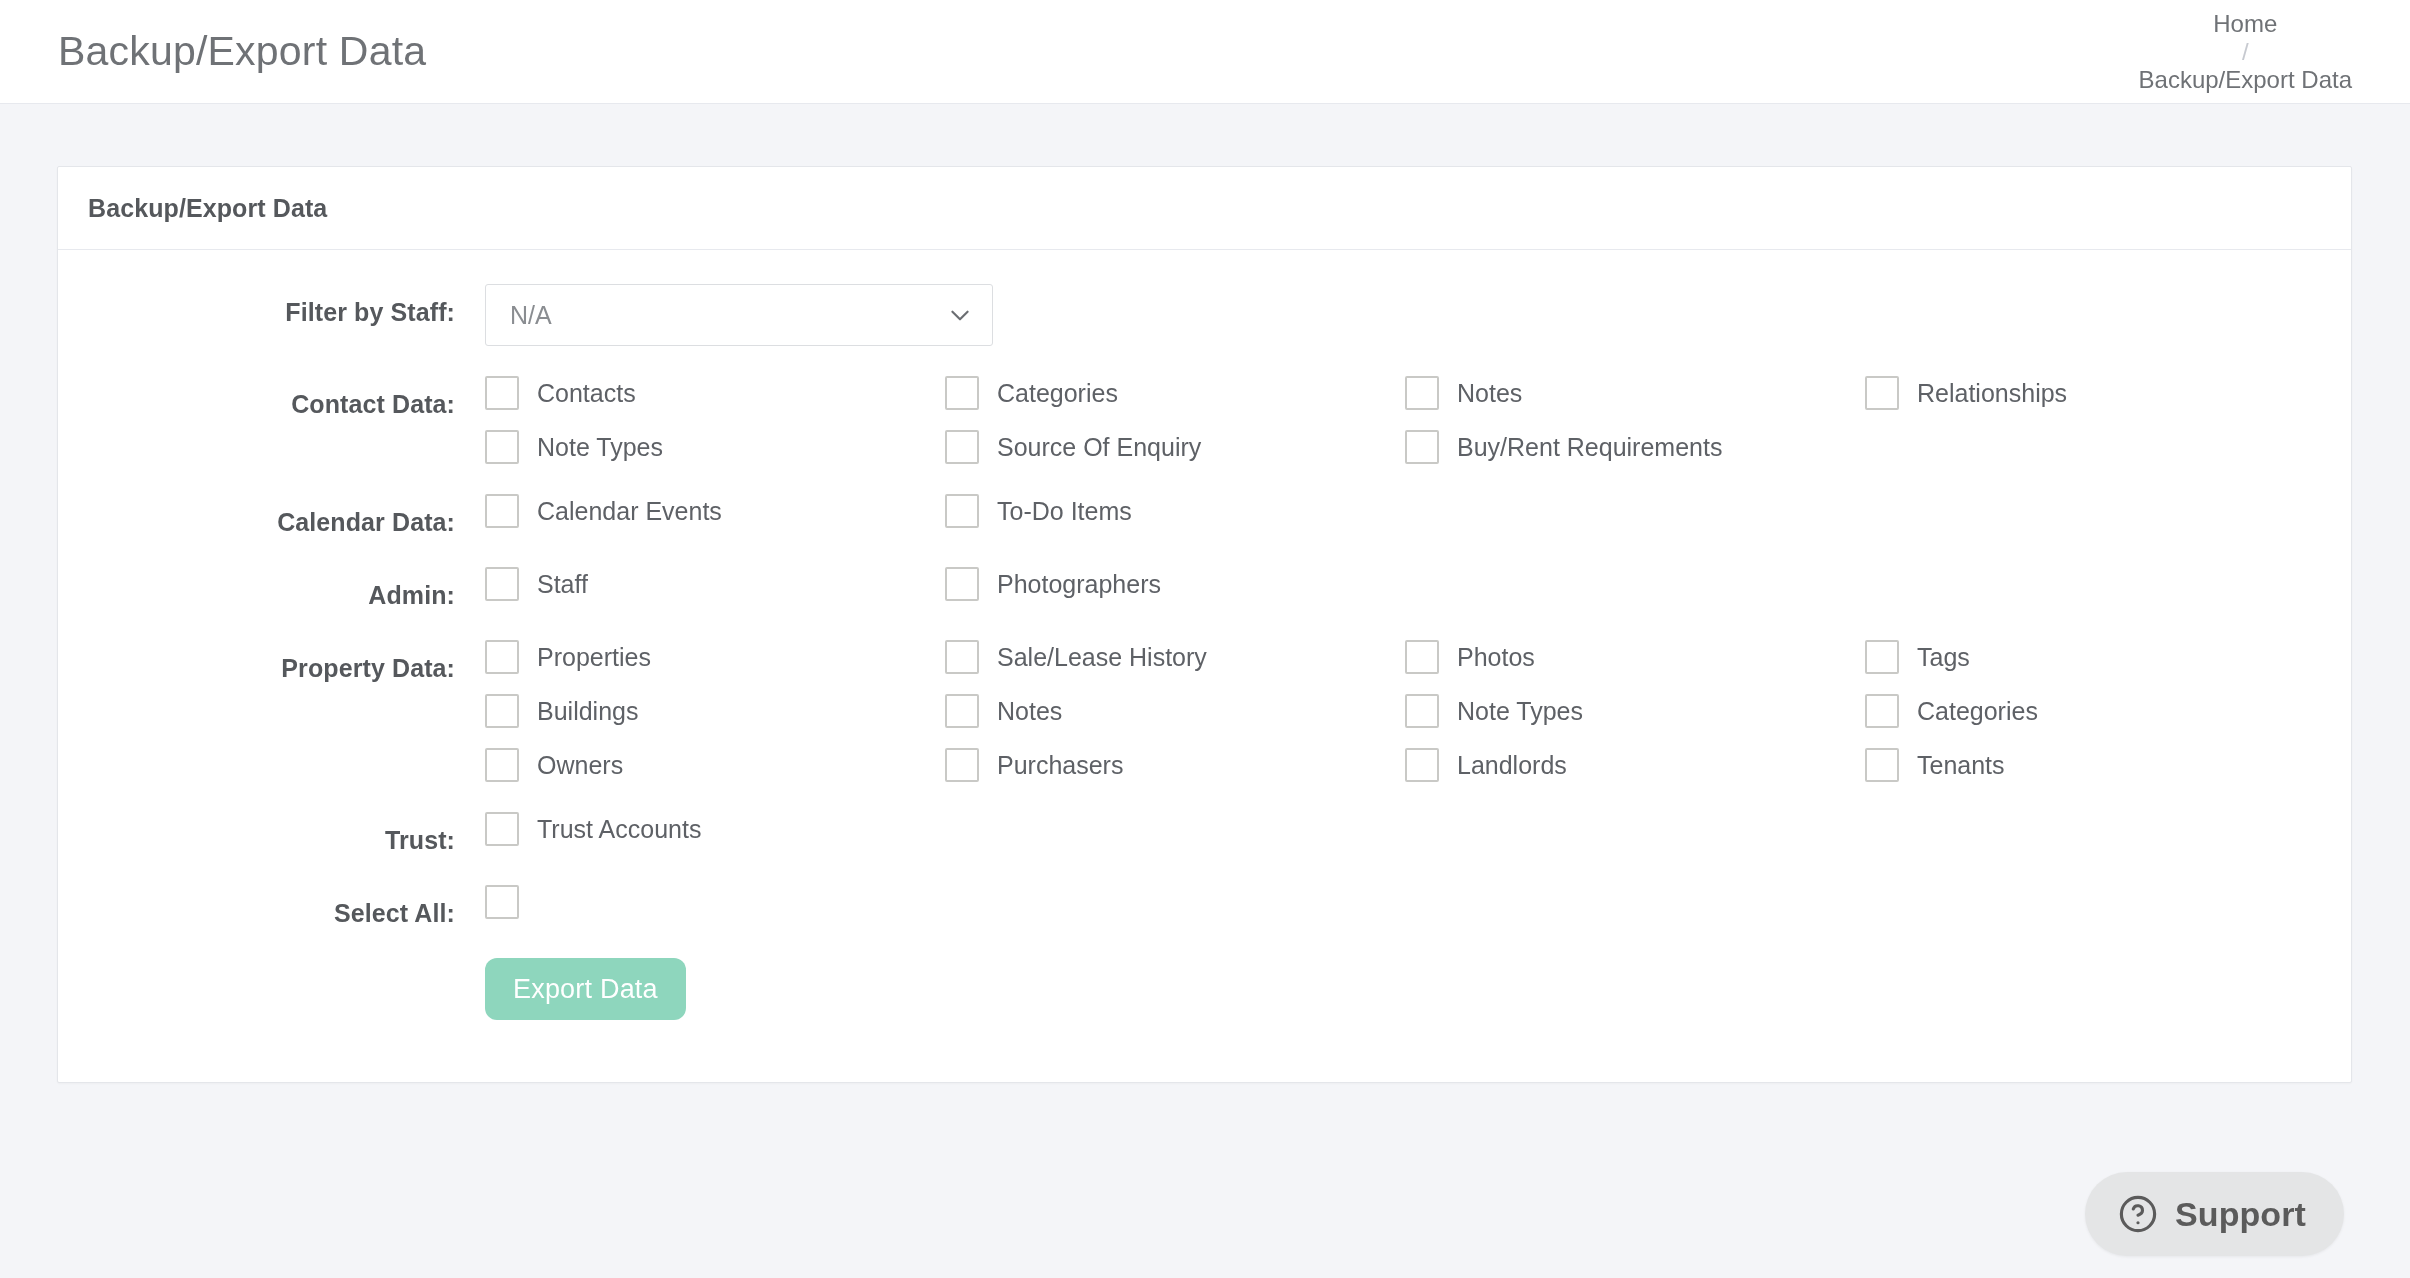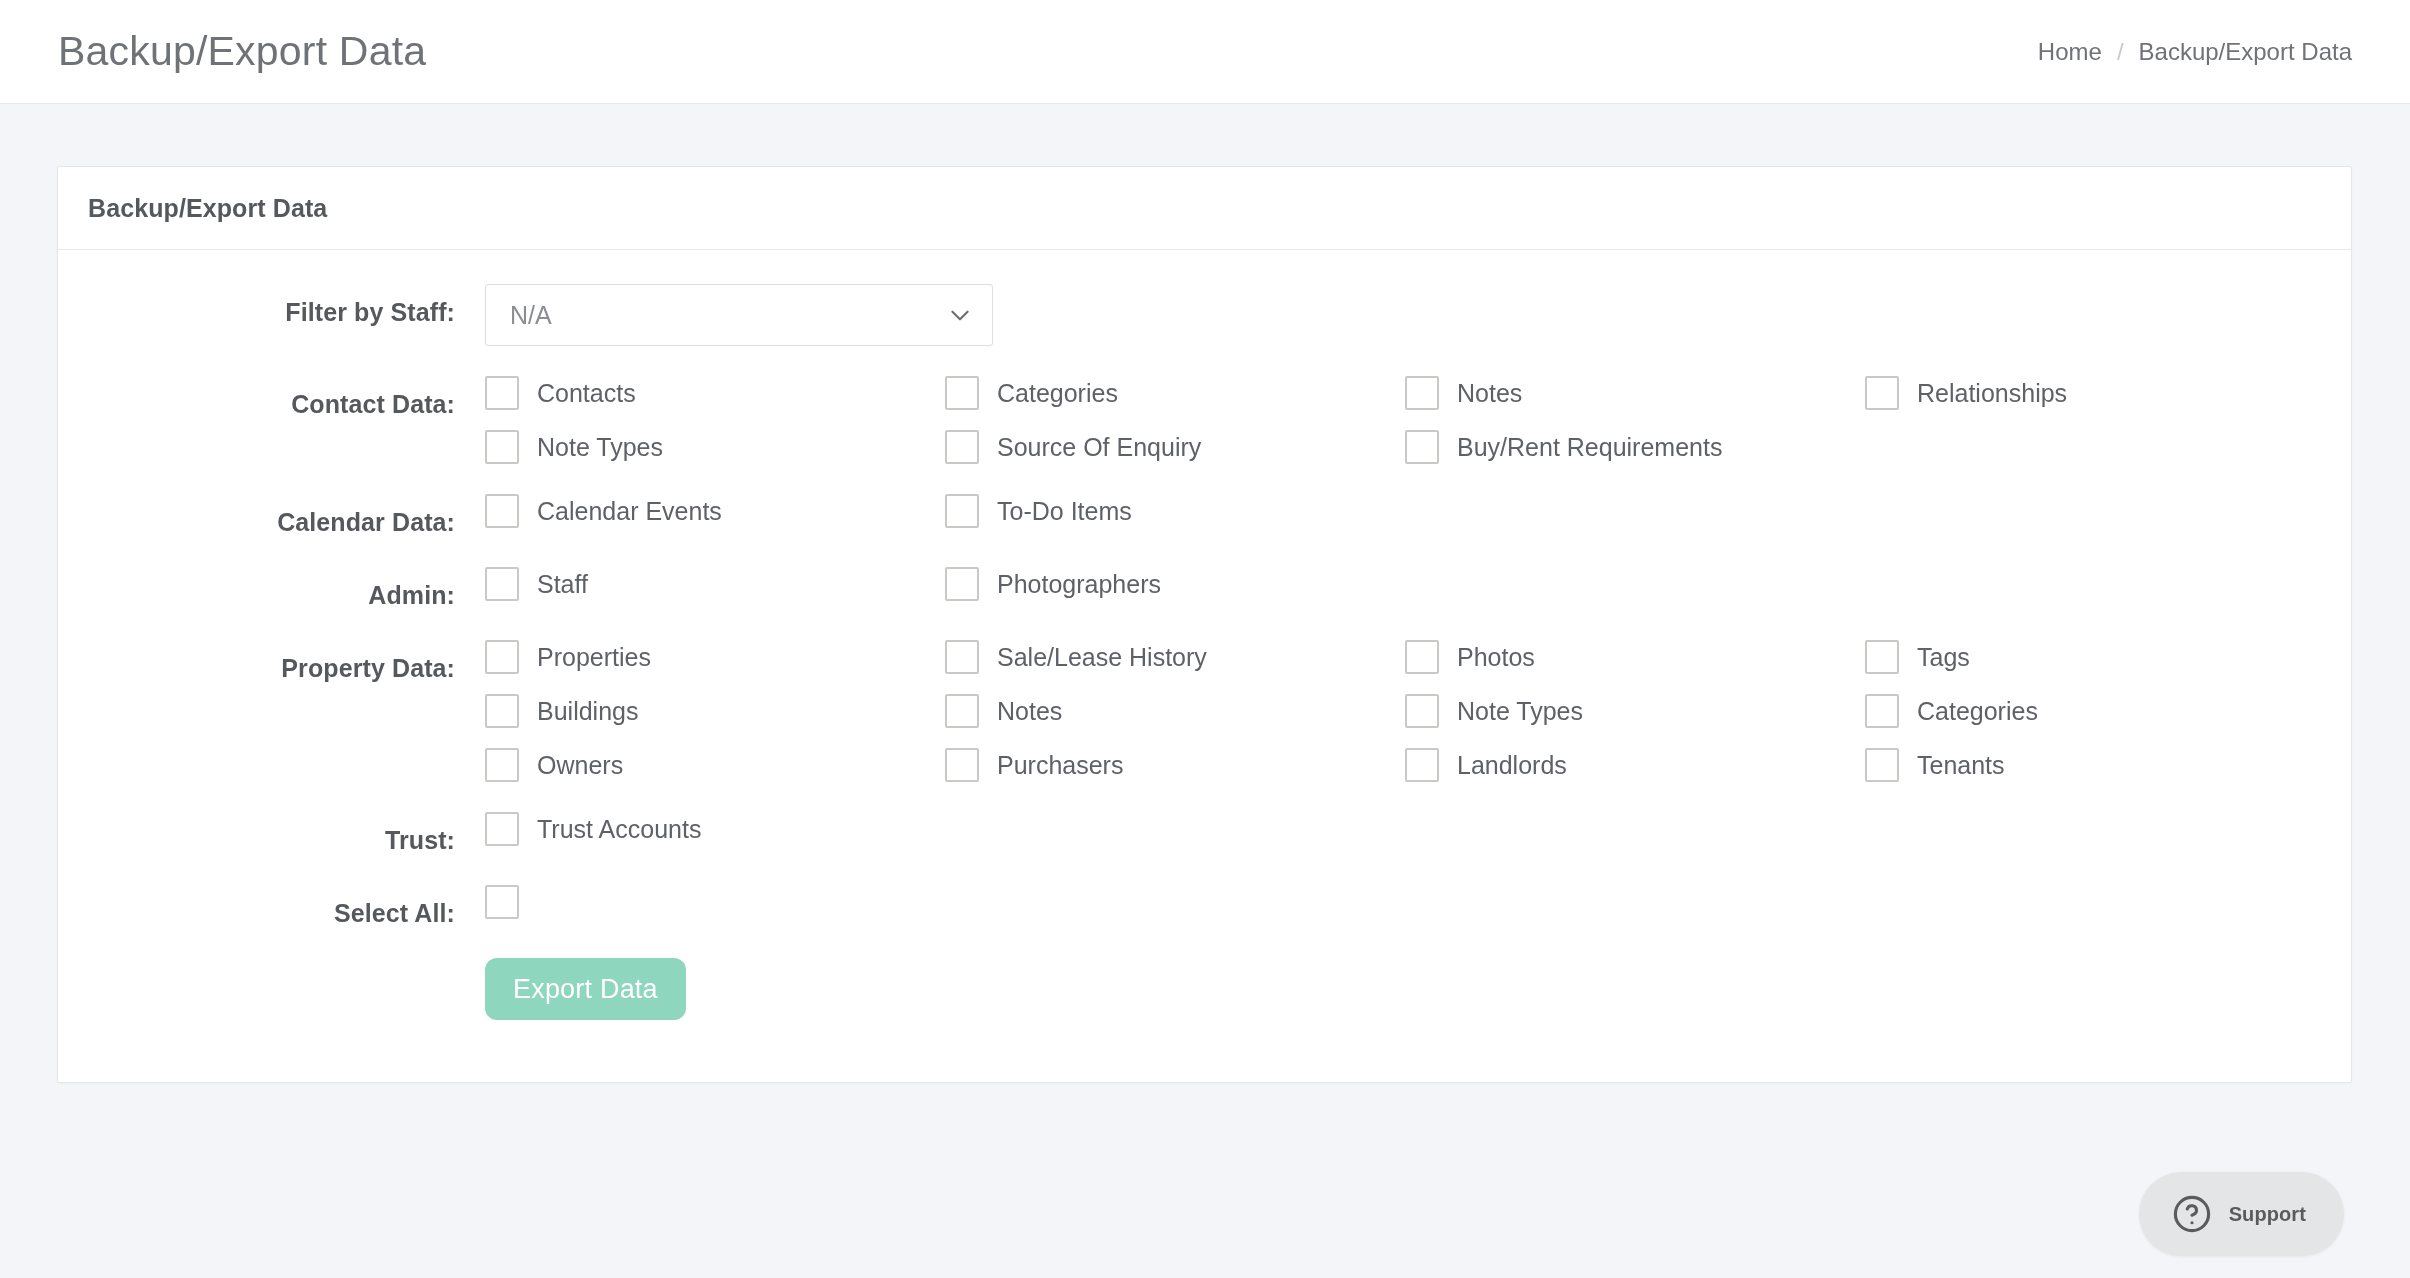--- a/index.html
+++ b/index.html
@@ -33,20 +33,21 @@
     color: #6f7276;
     letter-spacing: 0.2px;
     line-height: 1;
   }
   .breadcrumb {
     display: flex;
     align-items: center;
     font-size: 24px;
     color: #6f7276;
     font-weight: 400;
+    flex-direction: column;
   }
   .breadcrumb .crumb-link { color: #6f7276; text-decoration: none; }
   .breadcrumb .crumb-sep { color: #c7cad0; margin: 0 15px; }
   .breadcrumb .crumb-current { color: #6f7276; }
 
   
   .card {
     position: absolute;
     left: 57px;
     top: 166px;
@@ -195,21 +196,21 @@
     border-radius: 42px;
     display: flex;
     align-items: center;
     gap: 16px;
     cursor: pointer;
     box-shadow: 0 1px 3px rgba(0,0,0,0.06);
   }
   .support-icon { display: flex; align-items: center; }
   .support-icon svg { display: block; }
   .support-label {
-    font-size: 20px;
+    font-size: 34px;
     font-weight: 700;
     color: #5b5b5b;
     letter-spacing: 0.1px;
   }
 </style>
 </head>
 <body>
 
 <div class="topbar">
   <div class="page-title">Backup/Export Data</div>

